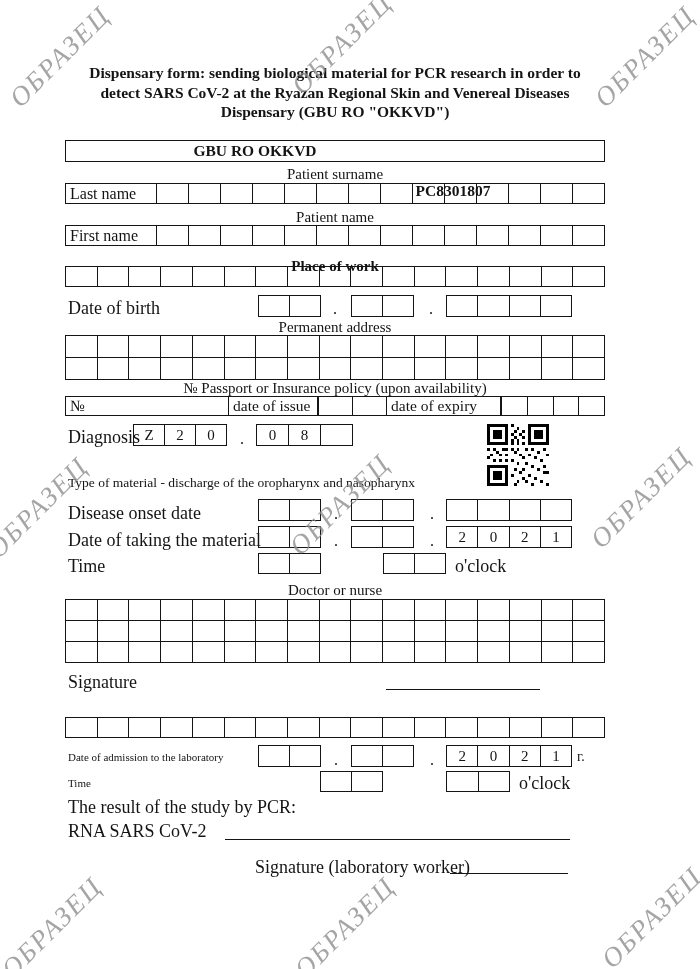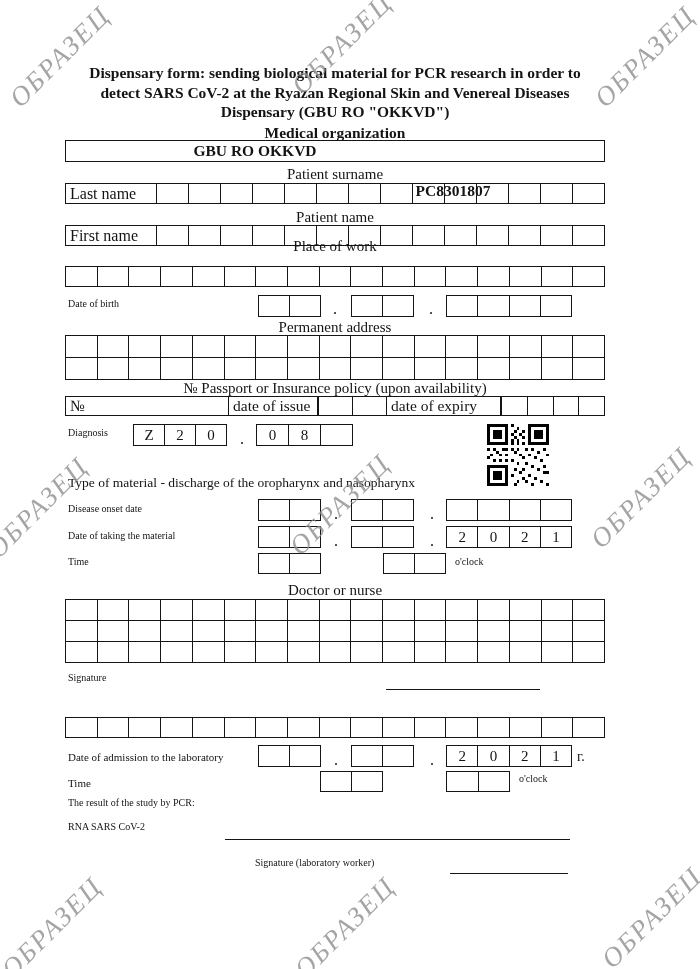--- a/index.html
+++ b/index.html
@@ -5,21 +5,21 @@
   html,body{margin:0;padding:0;background:#e9e9e9;}
   #page{position:relative;width:700px;height:969px;background:#ffffff;overflow:hidden;
         font-family:"Liberation Serif",serif;color:#141414;}
   .abs{position:absolute;}
   
   .title{left:35px;top:63px;width:600px;text-align:center;font-weight:bold;
          font-size:15.5px;line-height:19.5px;}
   .medorg{left:35px;top:124px;width:600px;text-align:center;font-weight:bold;font-size:15.5px;}
   
   .slabel{left:35px;width:600px;text-align:center;font-size:15px;}
-  .flabel{font-size:10px;}
+  .flabel{font-size:18px;}
   .small{font-size:11px;}
   
   .row{display:flex;border:1.5px solid #151515;box-sizing:border-box;background:transparent;}
   .label-cell{display:flex;align-items:center;padding-left:4px;font-size:16px;box-sizing:border-box;}
   .cells{display:flex;flex:1;}
   .cells .cell{flex:1;border-left:1.5px solid #151515;box-sizing:border-box;}
   .cells.flush .cell:first-child{border-left:none;}
   .grid{border:1.5px solid #151515;box-sizing:border-box;}
   .gr{display:flex;height:21px;}
   .gr + .gr{border-top:1.5px solid #151515;}
@@ -44,21 +44,20 @@
 </head>
 <body>
 
 <div id="page">
 
   <div class="abs title">
     <div>Dispensary form: sending biological material for PCR research in order to</div>
     <div>detect SARS CoV-2 at the Ryazan Regional Skin and Venereal Diseases</div>
     <div>Dispensary (GBU RO "OKKVD")</div>
   </div>
-  <div class="abs medorg">Medical organization</div>
 
   <div class="abs" style="left:65px;top:140px;width:540px;height:22px;border:1.5px solid #151515;box-sizing:border-box;">
     <span class="hdr-span" style="left:64px;width:250px;">GBU RO OKKVD</span>
     <span class="hdr-span" style="left:312px;width:150px;margin-top:40px;">PC8301807</span>
   </div>
 
   <div class="abs slabel" style="top:166px;">Patient surname</div>
   <div class="abs slabel" style="top:209px;">Patient name</div>
 
   <div class="abs row" style="left:65px;top:183px;width:540px;height:21px;">
@@ -93,21 +92,21 @@
         <div class="cell"></div>
         <div class="cell"></div>
         <div class="cell"></div>
         <div class="cell"></div>
         <div class="cell"></div>
         <div class="cell"></div>
         <div class="cell"></div>
       </div>
   </div>
 
-  <div class="abs slabel" style="top:238px;">Place of work</div>
+  <div class="abs slabel" style="top:258px;font-weight:bold;">Place of work</div>
   <div class="abs row" style="left:65px;top:266px;width:540px;height:21px;">
     <div class="cells flush">
         <div class="cell"></div>
         <div class="cell"></div>
         <div class="cell"></div>
         <div class="cell"></div>
         <div class="cell"></div>
         <div class="cell"></div>
         <div class="cell"></div>
         <div class="cell"></div>

